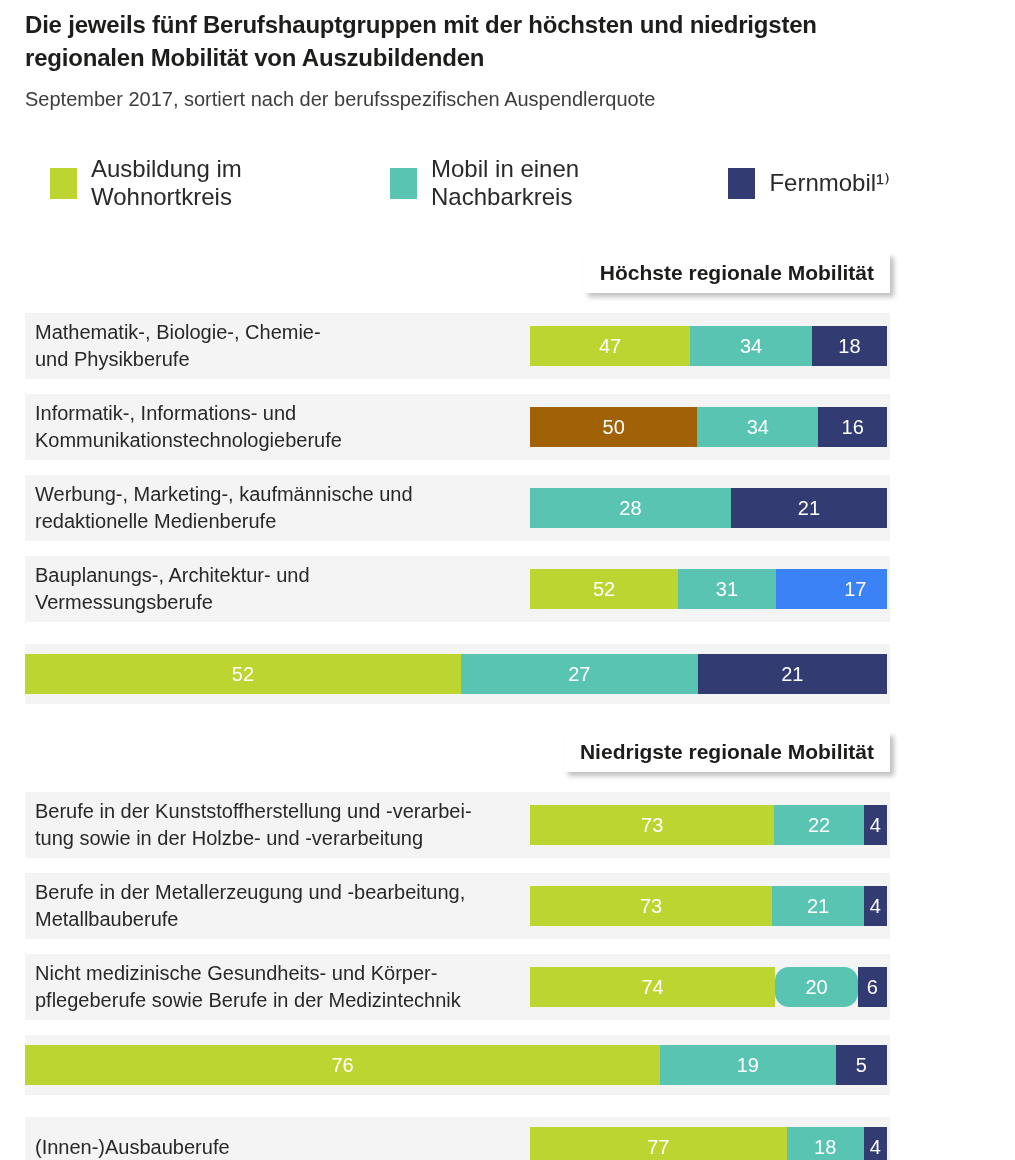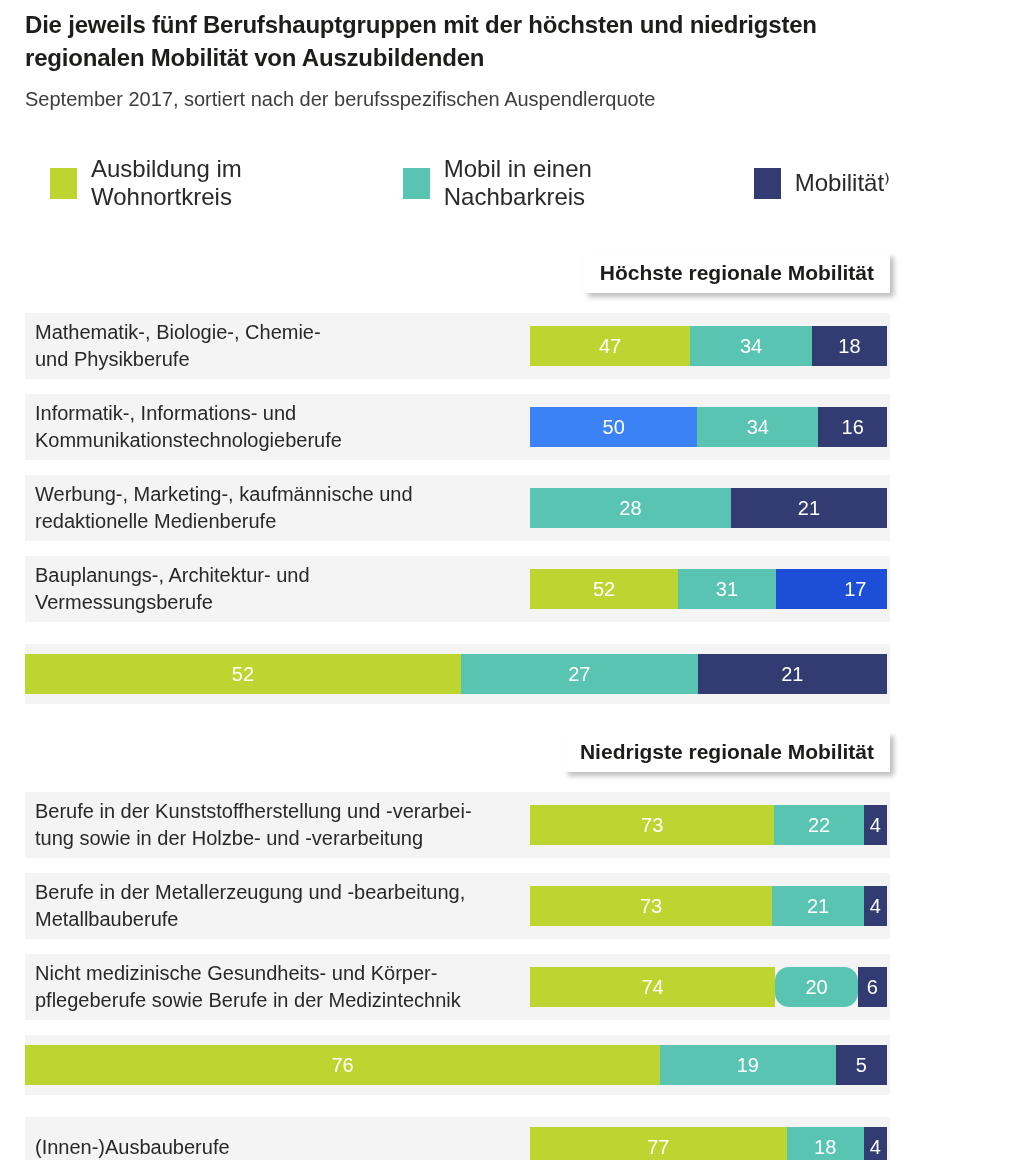--- a/index.html
+++ b/index.html
@@ -103,21 +103,21 @@
     <div class="legend-item">
       <span class="legend-swatch" style="background: rgb(189, 213, 49);"></span>
       <span class="legend-label">Ausbildung im Wohnortkreis</span>
     </div>
     <div class="legend-item">
       <span class="legend-swatch" style="background: rgb(90, 196, 179);"></span>
       <span class="legend-label">Mobil in einen Nachbarkreis</span>
     </div>
     <div class="legend-item">
       <span class="legend-swatch" style="background: rgb(50, 60, 114);"></span>
-      <span class="legend-label">Mobilität⁾</span>
+      <span class="legend-label">Fernmobil¹⁾</span>
     </div>
   </div>
 
   <section class="group1">
     <div class="group-header-row">
       <div class="group-header">Höchste regionale Mobilität</div>
     </div>
     <div class="rows" id="rows-0">
         <div class="row">
           <div class="row-label">Mathematik-, Biologie-, Chemie-<br>und Physikberufe</div>
@@ -129,21 +129,21 @@
               <span>34</span>
             </div>
             <div class="seg" style="flex-grow: 18; background: rgb(50, 60, 114);">
               <span>18</span>
             </div>
           </div>
         </div>
         <div class="row">
           <div class="row-label">Informatik-, Informations- und<br>Kommunikationstechnologieberufe</div>
           <div class="row-bar">
-            <div class="seg" style="flex-grow: 50; background: #3b82f6; align-items: center;">
+            <div class="seg" style="flex-grow: 50; background: #a16207; align-items: center;">
               <span>50</span>
             </div>
             <div class="seg" style="flex-grow: 34; background: rgb(90, 196, 179);">
               <span>34</span>
             </div>
             <div class="seg" style="flex-grow: 16; background: rgb(50, 60, 114);">
               <span>16</span>
             </div>
           </div>
         </div>
@@ -160,21 +160,21 @@
         </div>
         <div class="row">
           <div class="row-label">Bauplanungs-, Architektur- und<br>Vermessungsberufe</div>
           <div class="row-bar">
             <div class="seg" style="flex-grow: 52; background: rgb(189, 213, 49);">
               <span>52</span>
             </div>
             <div class="seg" style="flex-grow: 31; background: rgb(90, 196, 179);">
               <span>31</span>
             </div>
-            <div class="seg" style="flex-grow: 17; background: #1d4ed8; padding-left: 48px;">
+            <div class="seg" style="flex-grow: 17; background: #3b82f6; padding-left: 48px;">
               <span>17</span>
             </div>
           </div>
         </div>
         <div class="row last">
           <div class="row-bar">
             <div class="seg" style="flex-grow: 52; background: rgb(189, 213, 49);">
               <span>52</span>
             </div>
             <div class="seg" style="flex-grow: 27; background: rgb(90, 196, 179);">

